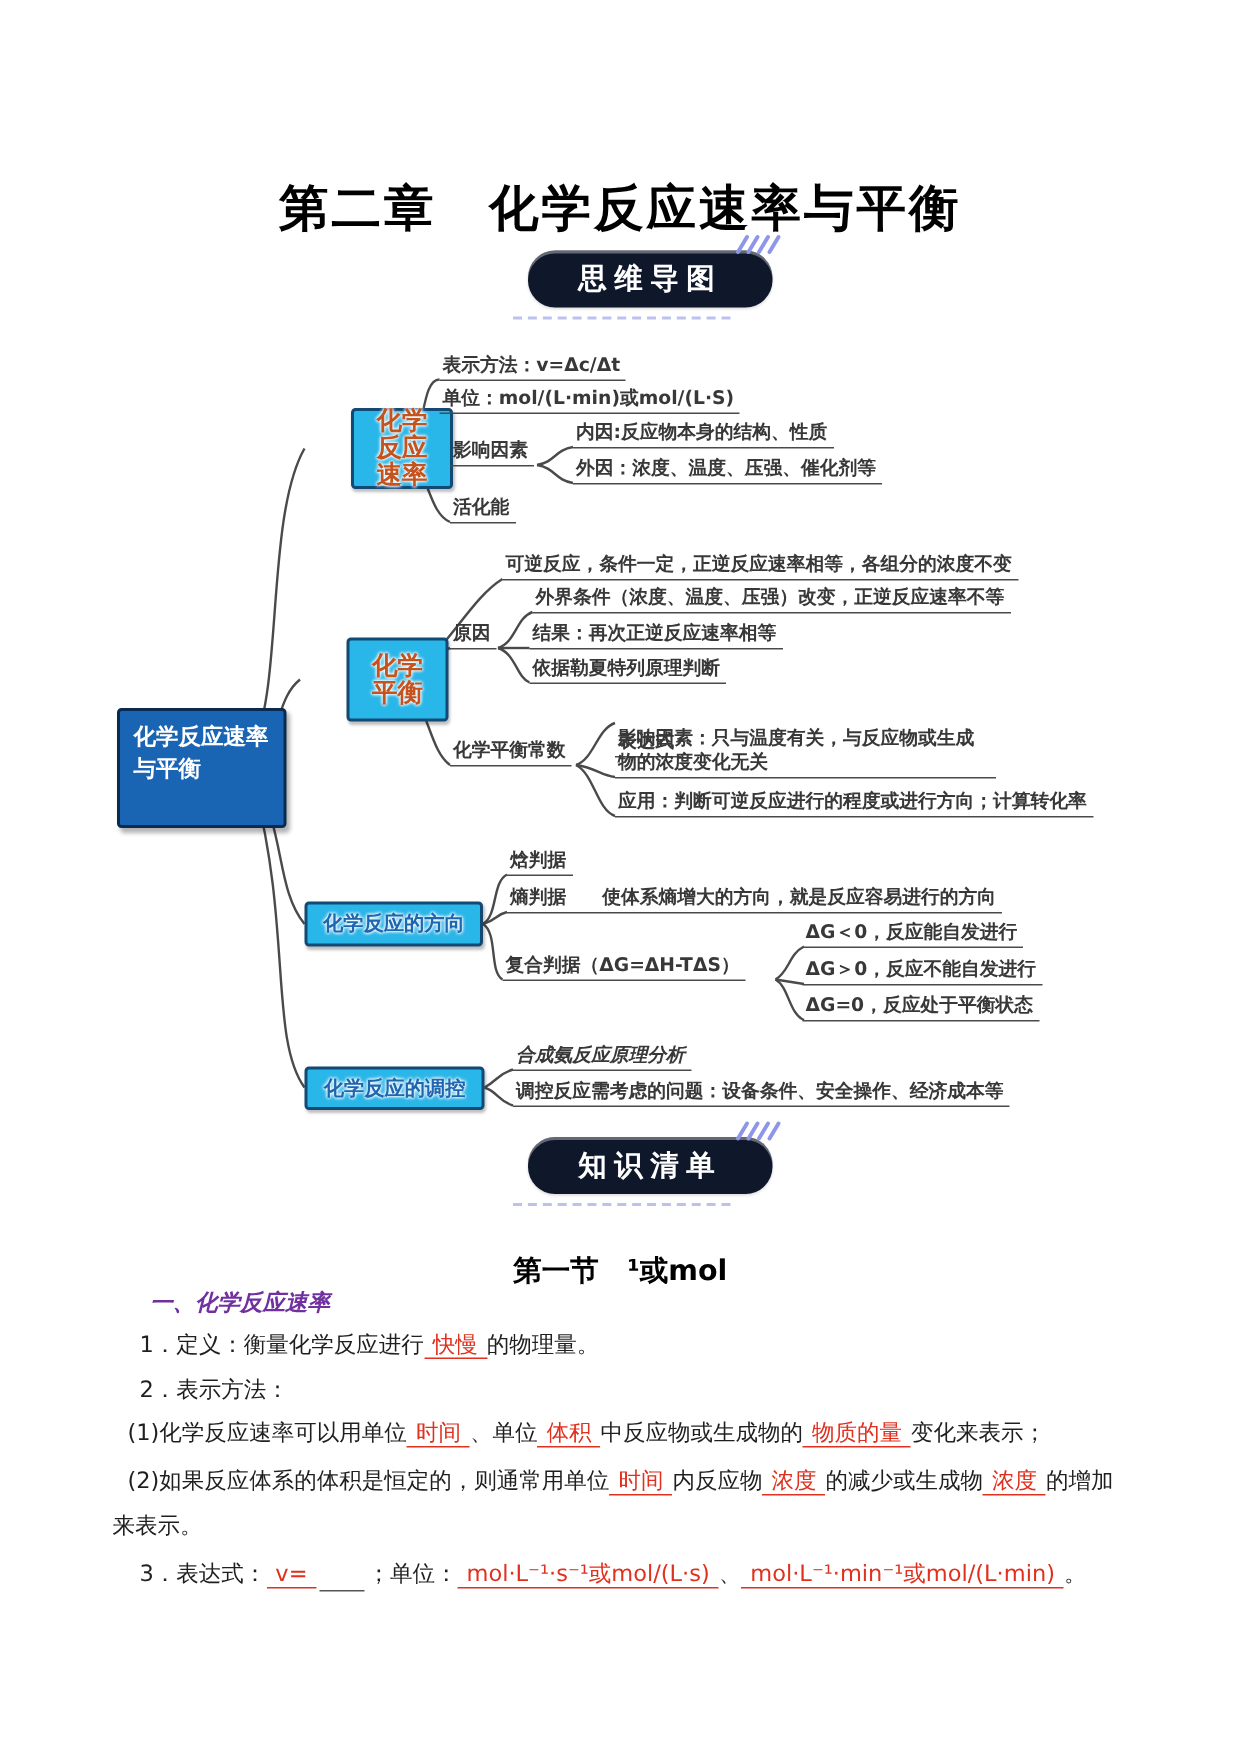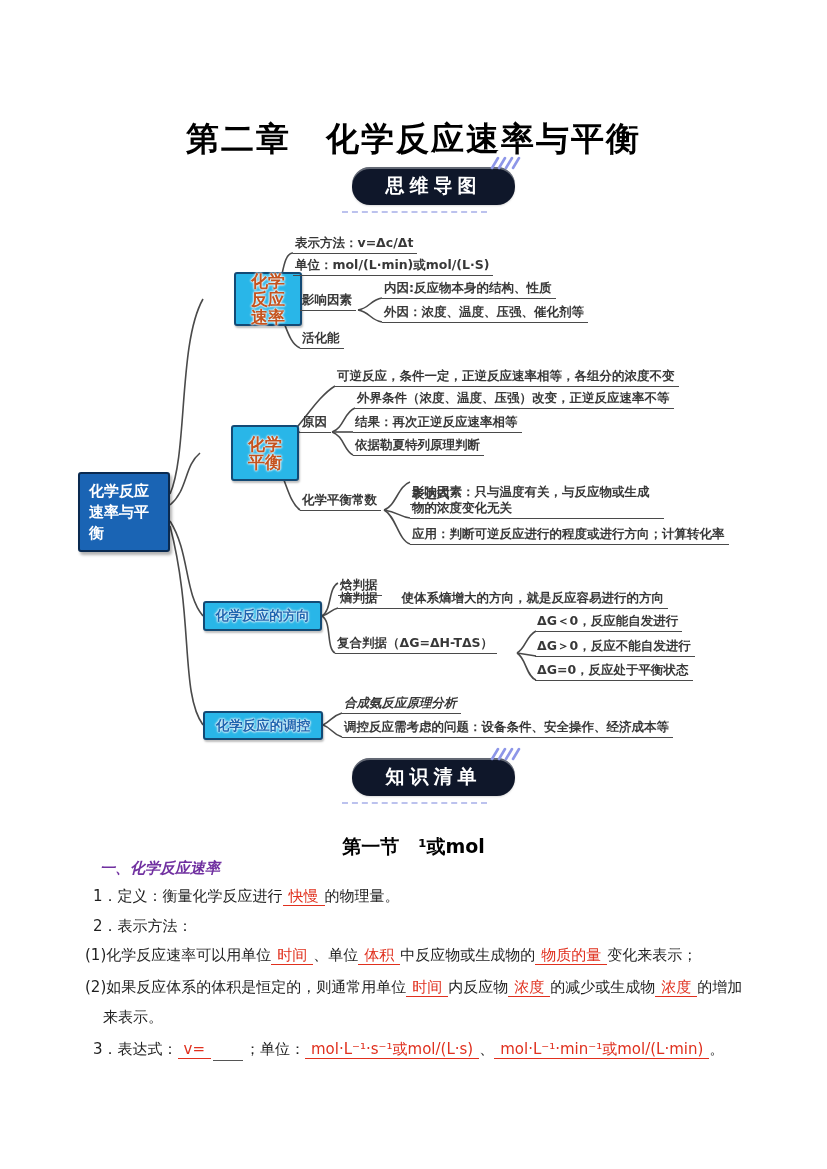--- a/index.html
+++ b/index.html
@@ -12,21 +12,21 @@
   .badge{position:absolute;left:352px;width:163px;height:38px;background:#0f172a;
          border-radius:18px;color:#fff;font-weight:bold;font-size:19px;letter-spacing:5px;
          display:flex;align-items:center;justify-content:center;
          box-shadow:inset 0 2px 0 rgba(255,255,255,.35), 0 1px 2px rgba(0,0,0,.15);}
   .badge-dash{position:absolute;left:342px;width:145px;height:0;
               border-top:2px dashed #bcc2ee;}
   .speedlines{position:absolute;right:-8px;top:-13px;}
   
   .mindmap{position:absolute;left:60px;top:228px;width:715px;height:530px;}
   .mindmap svg{position:absolute;left:0;top:0;}
-  .root{position:absolute;left:18px;top:244px;width:92px;height:80px;box-sizing:border-box;
+  .root{position:absolute;left:18px;top:244px;width:113px;height:80px;box-sizing:border-box;
         background:#1a64b4;border:2px solid #0a2a50;border-radius:3px;color:#fff;
         font-size:15px;line-height:21px;font-weight:bold;padding:7px 9px;
         box-shadow:2px 3px 3px rgba(0,0,0,.3);}
   .bnode{position:absolute;box-sizing:border-box;background:#29b6e8;border:2px solid #134a75;
          border-radius:3px;display:flex;align-items:center;justify-content:center;text-align:center;
          font-weight:bold;box-shadow:1px 2px 2px rgba(0,0,0,.25);}
   .warm{color:#c4531f;text-shadow:0 0 2px #fff,0 0 2px #fff,0 0 3px #fff;}
   .cool{color:#1f66b0;text-shadow:0 0 2px #fff,0 0 2px #fff,0 0 3px #fff;}
   .f15{font-size:17px;line-height:18px;padding:0 8px;margin-left:31px;}
   .f13{font-size:13.5px;}
@@ -113,21 +113,21 @@
     <span class="mitem" style="left:275px;top:140px;">可逆反应，条件一定，正逆反应速率相等，各组分的浓度不变</span>
     <span class="mitem" style="left:240px;top:186px;">原因</span>
     <span class="mitem" style="left:295px;top:162px;">外界条件（浓度、温度、压强）改变，正逆反应速率不等</span>
     <span class="mitem" style="left:293px;top:186px;">结果：再次正逆反应速率相等</span>
     <span class="mitem" style="left:293px;top:209px;">依据勒夏特列原理判断</span>
     <span class="mitem" style="left:240px;top:264px;">化学平衡常数</span>
     <span class="mitem" style="left:350px;top:236px;margin-top:22px;">表达式</span>
     <span class="mitem mblock" style="left:350px;top:256px;">影响因素：只与温度有关，与反应物或生成物的浓度变化无关</span>
     <span class="mitem" style="left:350px;top:298px;">应用：判断可逆反应进行的程度或进行方向；计算转化率</span>
 
-    <span class="mitem mrow" style="left:278px;top:337px;margin-top:12px;">
+    <span class="mitem mrow" style="left:278px;top:337px;">
         <span>焓判据</span>
       </span>
     <span class="mitem mrow" style="left:278px;top:362px;">
         <span>熵判据</span>
         <span>使体系熵增大的方向，就是反应容易进行的方向</span>
       </span>
     <span class="mitem" style="left:275px;top:407px;">复合判据（ΔG=ΔH-TΔS）</span>
     <span class="mitem" style="left:475px;top:385px;">ΔG＜0，反应能自发进行</span>
     <span class="mitem" style="left:475px;top:410px;">ΔG＞0，反应不能自发进行</span>
     <span class="mitem" style="left:475px;top:434px;">ΔG=0，反应处于平衡状态</span>
@@ -154,19 +154,19 @@
 
   <div class="line" style="left:93px;top:915px;">2．表示方法：</div>
 
   <div class="line" style="left:85px;top:944px;">
     <span>(1)化学反应速率可以用单位</span><span class="blank">时间</span><span>、单位</span><span class="blank">体积</span><span>中反应物或生成物的</span><span class="blank">物质的量</span><span>变化来表示；</span>
   </div>
 
   <div class="line" style="left:85px;top:976px;">
     <span>(2)如果反应体系的体积是恒定的，则通常用单位</span><span class="blank">时间</span><span>内反应物</span><span class="blank">浓度</span><span>的减少或生成物</span><span class="blank">浓度</span><span>的增加</span>
   </div>
-  <div class="line" style="left:75px;top:1006px;margin-left:28px;">来表示。</div>
+  <div class="line" style="left:75px;top:1006px;">来表示。</div>
 
   <div class="line" style="left:93px;top:1038px;">
     <span>3．表达式：</span><span class="blank">v=</span><span class="blank-empty"></span><span>；单位：</span><span class="blank">mol·L⁻¹·s⁻¹或mol/(L·s)</span><span>、</span><span class="blank">mol·L⁻¹·min⁻¹或mol/(L·min)</span><span>。</span>
   </div>
 
 </div>
 
 </body></html>

